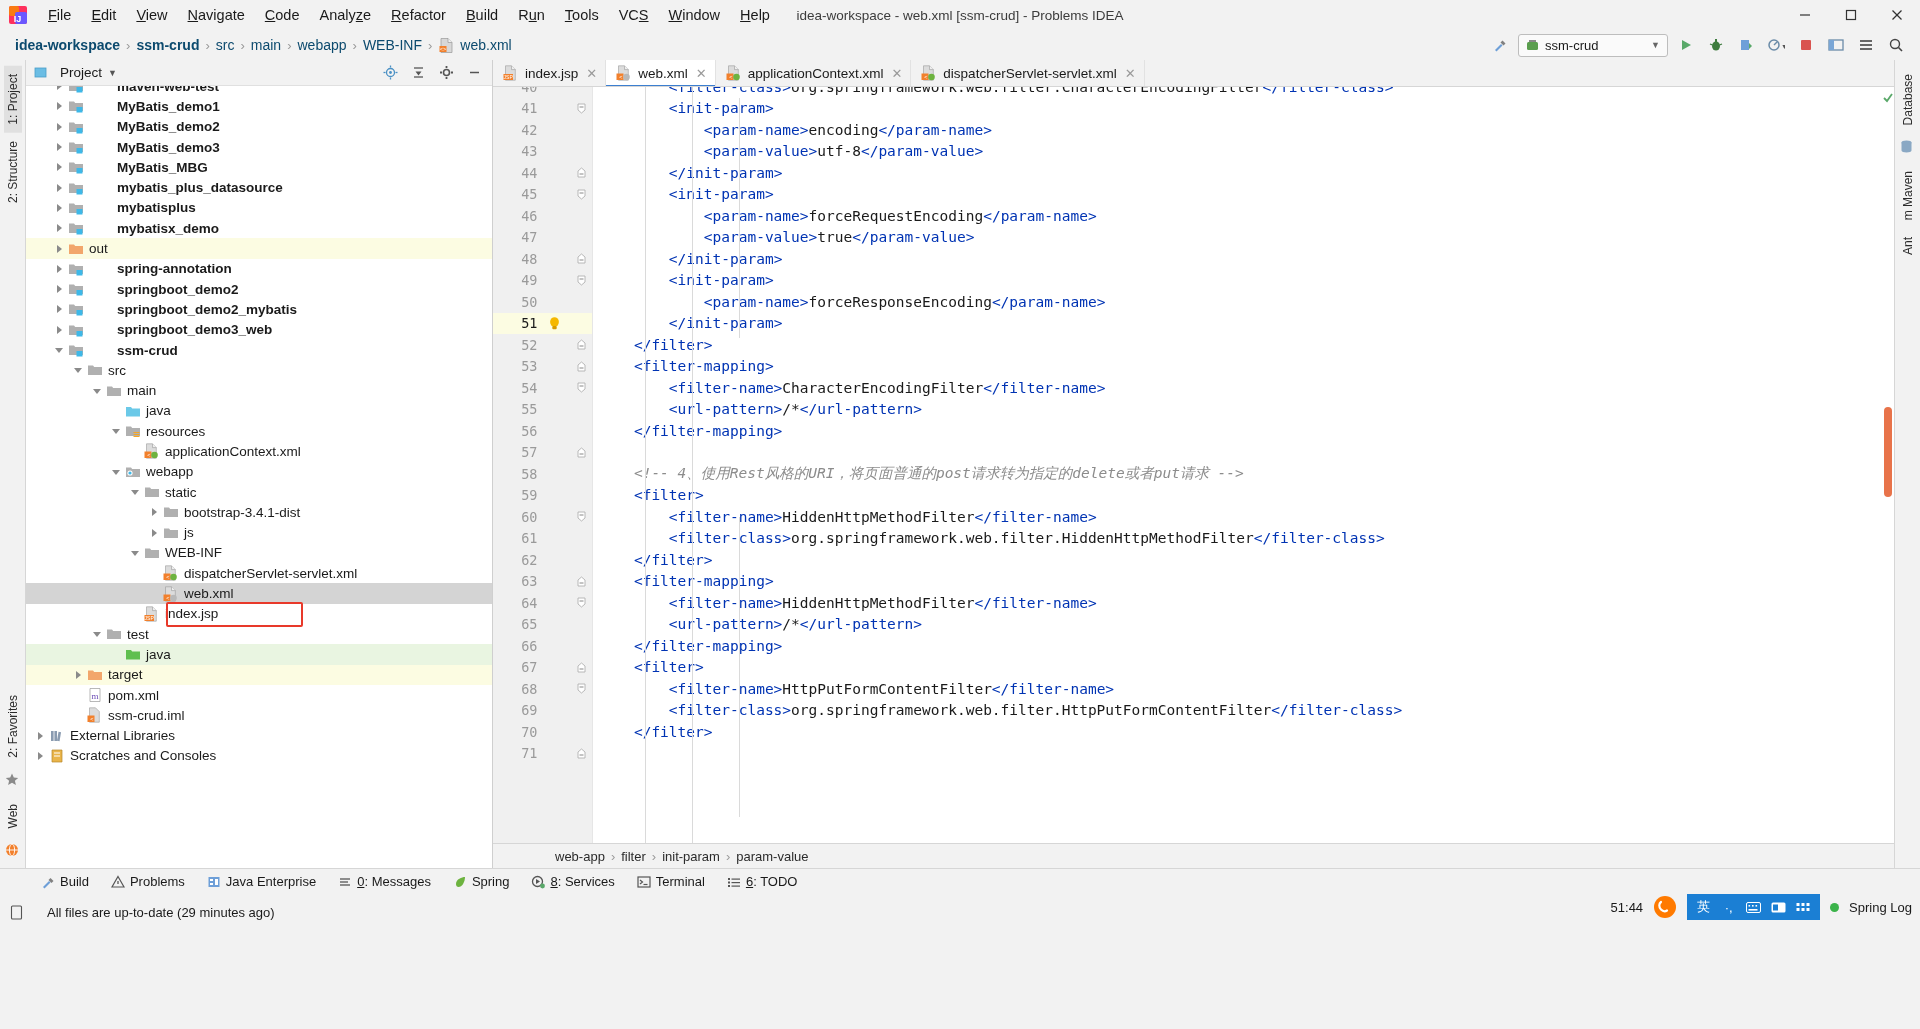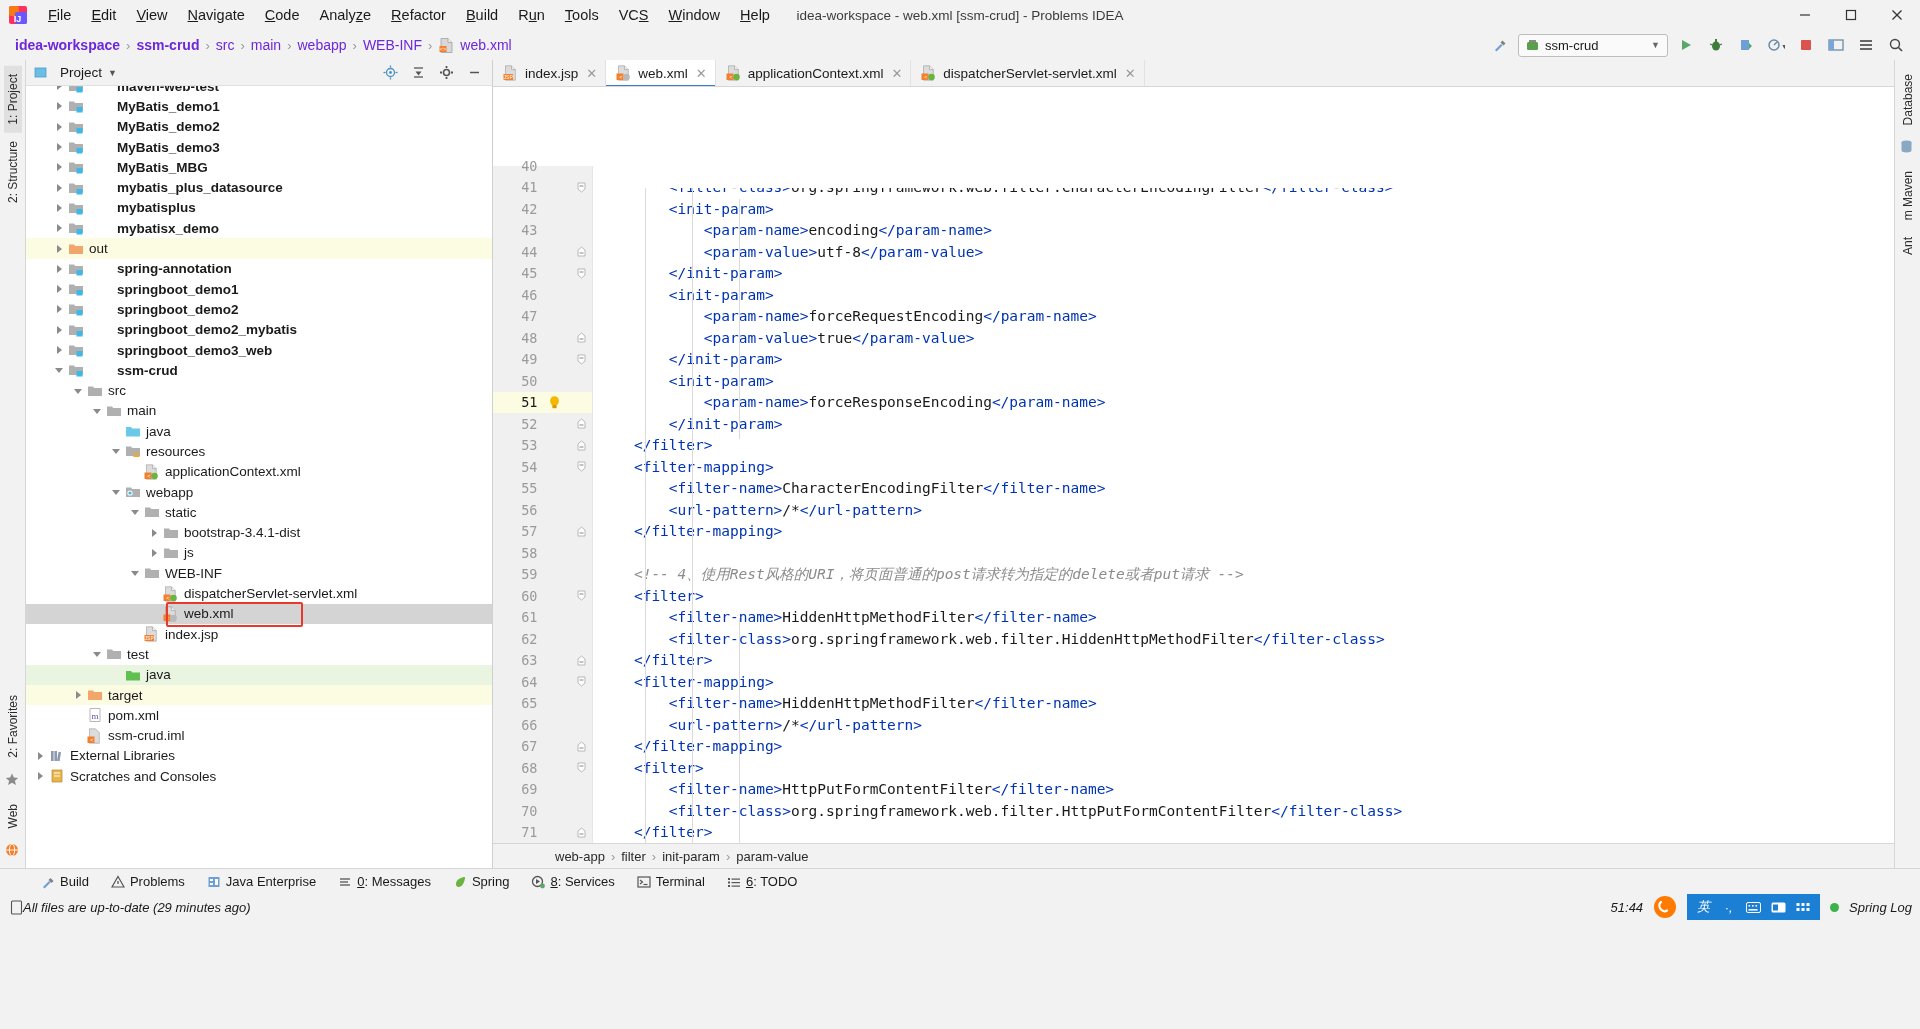--- a/index.html
+++ b/index.html
@@ -30,21 +30,21 @@
     font-size: 13.5px; color: #3c3c3c; pointer-events: none;
   }
   .win-btns { margin-left: auto; display: flex; height: 30px; z-index: 3; }
   .win-btn { width: 46px; height: 30px; display: flex; align-items: center; justify-content: center; font-size: 15px; color: #333; }
 
   
   .navbar {
     height: 30px; flex: 0 0 30px; display: flex; align-items: center;
     background: #f2f2f2; padding: 0 6px 0 12px; gap: 0px;
   }
-  .crumb { font-size: 14px; color: #6d28d9; padding: 0 3px; white-space: nowrap; }
+  .crumb { font-size: 14px; color: #0c4a6e; padding: 0 3px; white-space: nowrap; }
   .crumb.bold { font-weight: bold; }
   .crumb-sep { color: #9a9a9a; font-size: 13px; padding: 0 3px; }
   .nav-right { margin-left: auto; display: flex; align-items: center; gap: 6px; padding-right: 6px; }
   .run-config {
     display: flex; align-items: center; gap: 6px; height: 23px;
     border: 1px solid #bdbdbd; border-radius: 3px; background: #fafafa;
     padding: 0 7px; font-size: 13px; color: #1a1a1a; min-width: 150px;
   }
   .tbtn { width: 24px; height: 24px; display: flex; align-items: center; justify-content: center; border-radius: 3px; }
 
@@ -106,21 +106,21 @@
     display: flex; align-items: center; gap: 6px; padding: 0 8px 0 10px;
     font-size: 13.5px; color: #1a1a1a; background: #f2f2f2; white-space: nowrap;
     border-right: 1px solid #e2e2e2; position: relative;
   }
   .etab.active { background: #fff; }
   .etab.active::after {
     content: ''; position: absolute; left: 0; right: 0; bottom: -1px; height: 2.5px; background: #3c7fd0;
   }
   .etab .x { color: #9a9a9a; font-size: 13px; margin-left: 2px; }
 
-  .code-wrap { flex: 1 1 auto; display: flex; min-height: 0; background: #fff; position: relative; overflow: hidden; align-items: flex-end; }
+  .code-wrap { flex: 1 1 auto; display: flex; min-height: 0; background: #fff; position: relative; overflow: hidden; }
   .gutter {
     width: 100px; flex: 0 0 100px; background: #f0f0f0;
     font-family: "DejaVu Sans Mono", monospace; font-size: 13.5px; color: #9a9a9a;
     position: relative; border-right: 1px solid #e6e6e6;
   }
   .gline { height: 21.5px; display: flex; align-items: center; position: relative; }
   .gnum { width: 52px; text-align: right; padding-right: 6px; }
   .gfold { width: 22px; display: flex; align-items: center; justify-content: center; }
   .gline.cur { background: #fcfce2; }
   .gline.cur .gnum { color: #1a1a1a; }
@@ -155,22 +155,22 @@
     background: #f2f2f2; border-top: 1px solid #d6d6d6; padding-left: 30px; gap: 0;
   }
   .tw {
     display: flex; align-items: center; gap: 5px; padding: 0 11px;
     font-size: 13px; color: #1a1a1a; white-space: nowrap;
   }
   .tw u { text-decoration: underline; }
 
   
   .statusbar {
-    height: 26px; flex: 0 0 26px; display: flex; align-items: center;
-    background: #f2f2f2; padding: 0 8px 0 10px; gap: 0; font-size: 13px; color: #1a1a1a; font-style: italic;
+    height: 26px; flex: 0 0 26px; display: flex; align-items: flex-end;
+    background: #f2f2f2; padding: 0 8px 0 10px; gap: 24px; font-size: 13px; color: #1a1a1a;
   }
   .status-right { margin-left: auto; display: flex; align-items: center; gap: 10px; }
   .ime-bar {
     display: flex; align-items: center; gap: 8px; background: #1b7fd4;
     height: 26px; padding: 0 8px; color: #fff; font-size: 13px;
   }
   .ime-chip { display: flex; align-items: center; justify-content: center; min-width: 17px; height: 17px; }
   .evt-dot { width: 9px; height: 9px; border-radius: 50%; background: #3bb34a; }
   svg { display: block; }
 </style>
@@ -524,35 +524,20 @@
                 <path d="M3 1v8l5-4z" fill="#8a8a8a"></path>
               </svg>
             </div>
             <div class="tico">
               <svg width="16" height="16" viewBox="0 0 16 16">
                 <path d="M1 3.5h5l1.2 1.5H15v8H1z" fill="#b0b0b0"></path>
                 <rect x="8.5" y="9" width="6" height="5.5" fill="#3db8e8"></rect>
               </svg>
             </div>
             <span class="tlabel bold">spring-annotation</span>
-          </div>
-          <div class="trow">
-            <div style="width: 25px; flex: 0 0 auto;"></div>
-            <div class="twist">
-              <svg width="10" height="10" viewBox="0 0 10 10">
-                <path d="M3 1v8l5-4z" fill="#8a8a8a"></path>
-              </svg>
-            </div>
-            <div class="tico">
-              <svg width="16" height="16" viewBox="0 0 16 16">
-                <path d="M1 3.5h5l1.2 1.5H15v8H1z" fill="#b0b0b0"></path>
-                <rect x="8.5" y="9" width="6" height="5.5" fill="#3db8e8"></rect>
-              </svg>
-            </div>
-            <span class="tlabel bold">springboot_demo1</span>
           </div>
           <div class="trow">
             <div style="width: 25px; flex: 0 0 auto;"></div>
             <div class="twist">
               <svg width="10" height="10" viewBox="0 0 10 10">
                 <path d="M3 1v8l5-4z" fill="#8a8a8a"></path>
               </svg>
             </div>
             <div class="tico">
               <svg width="16" height="16" viewBox="0 0 16 16">

